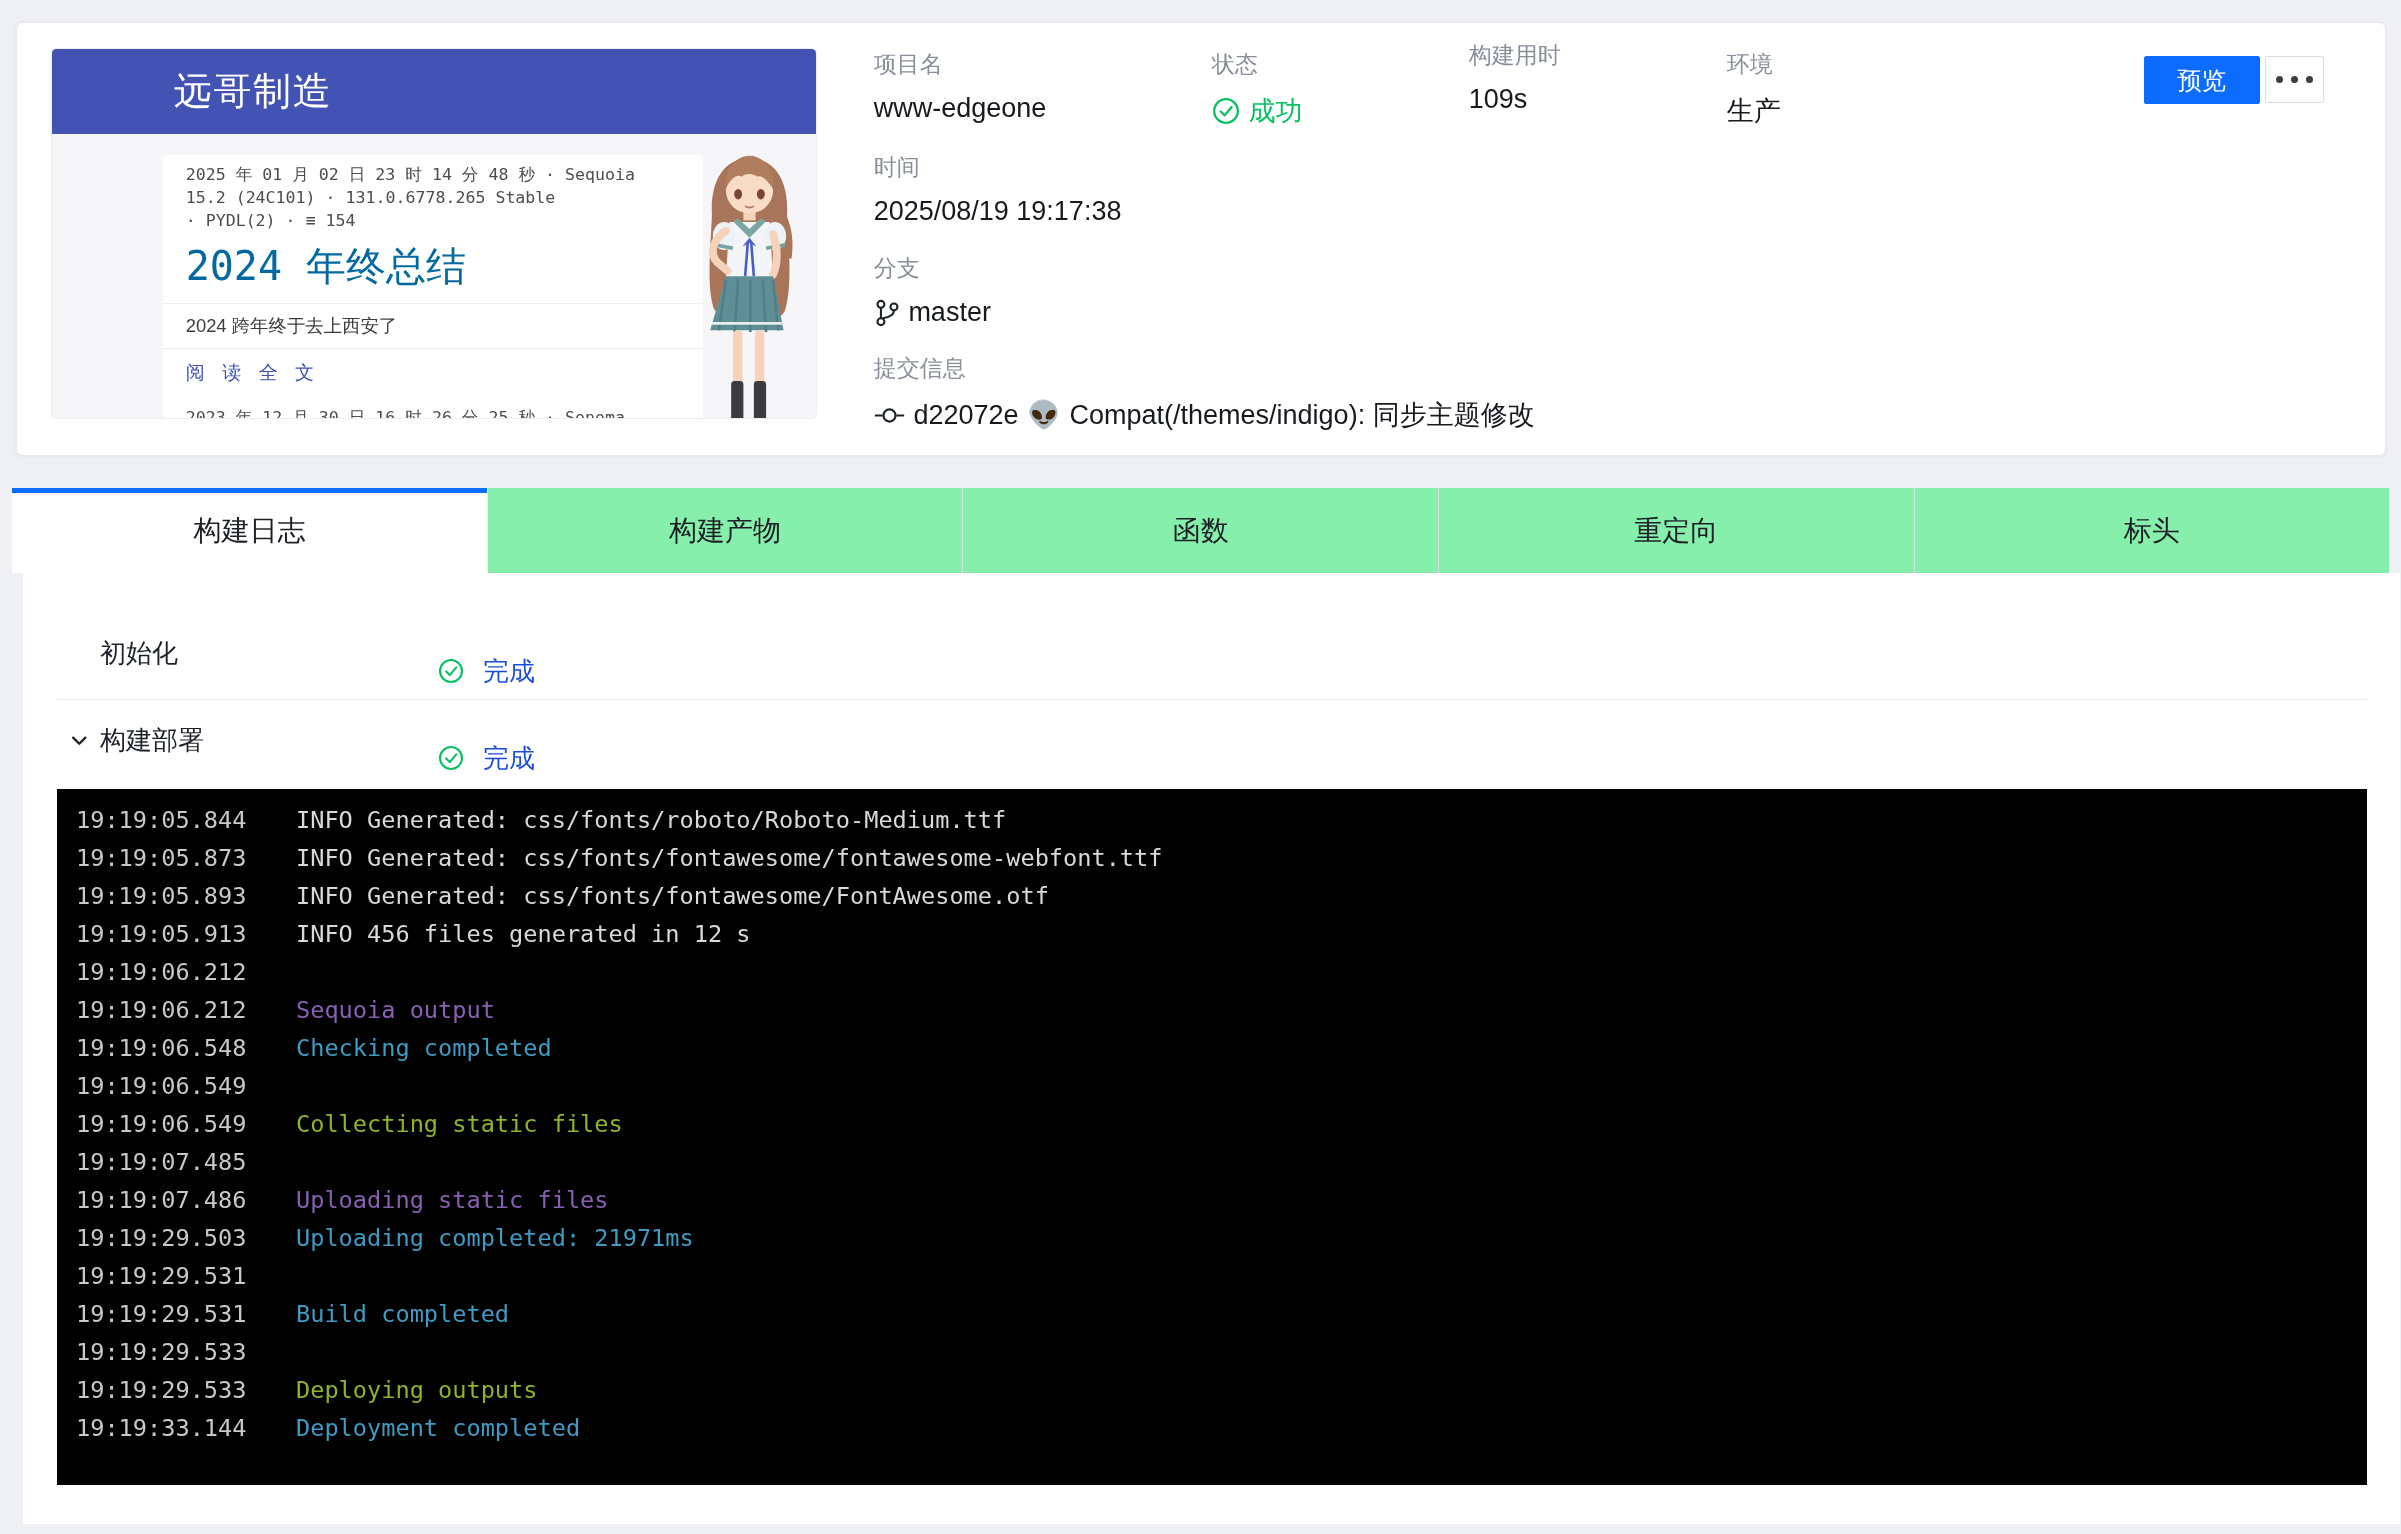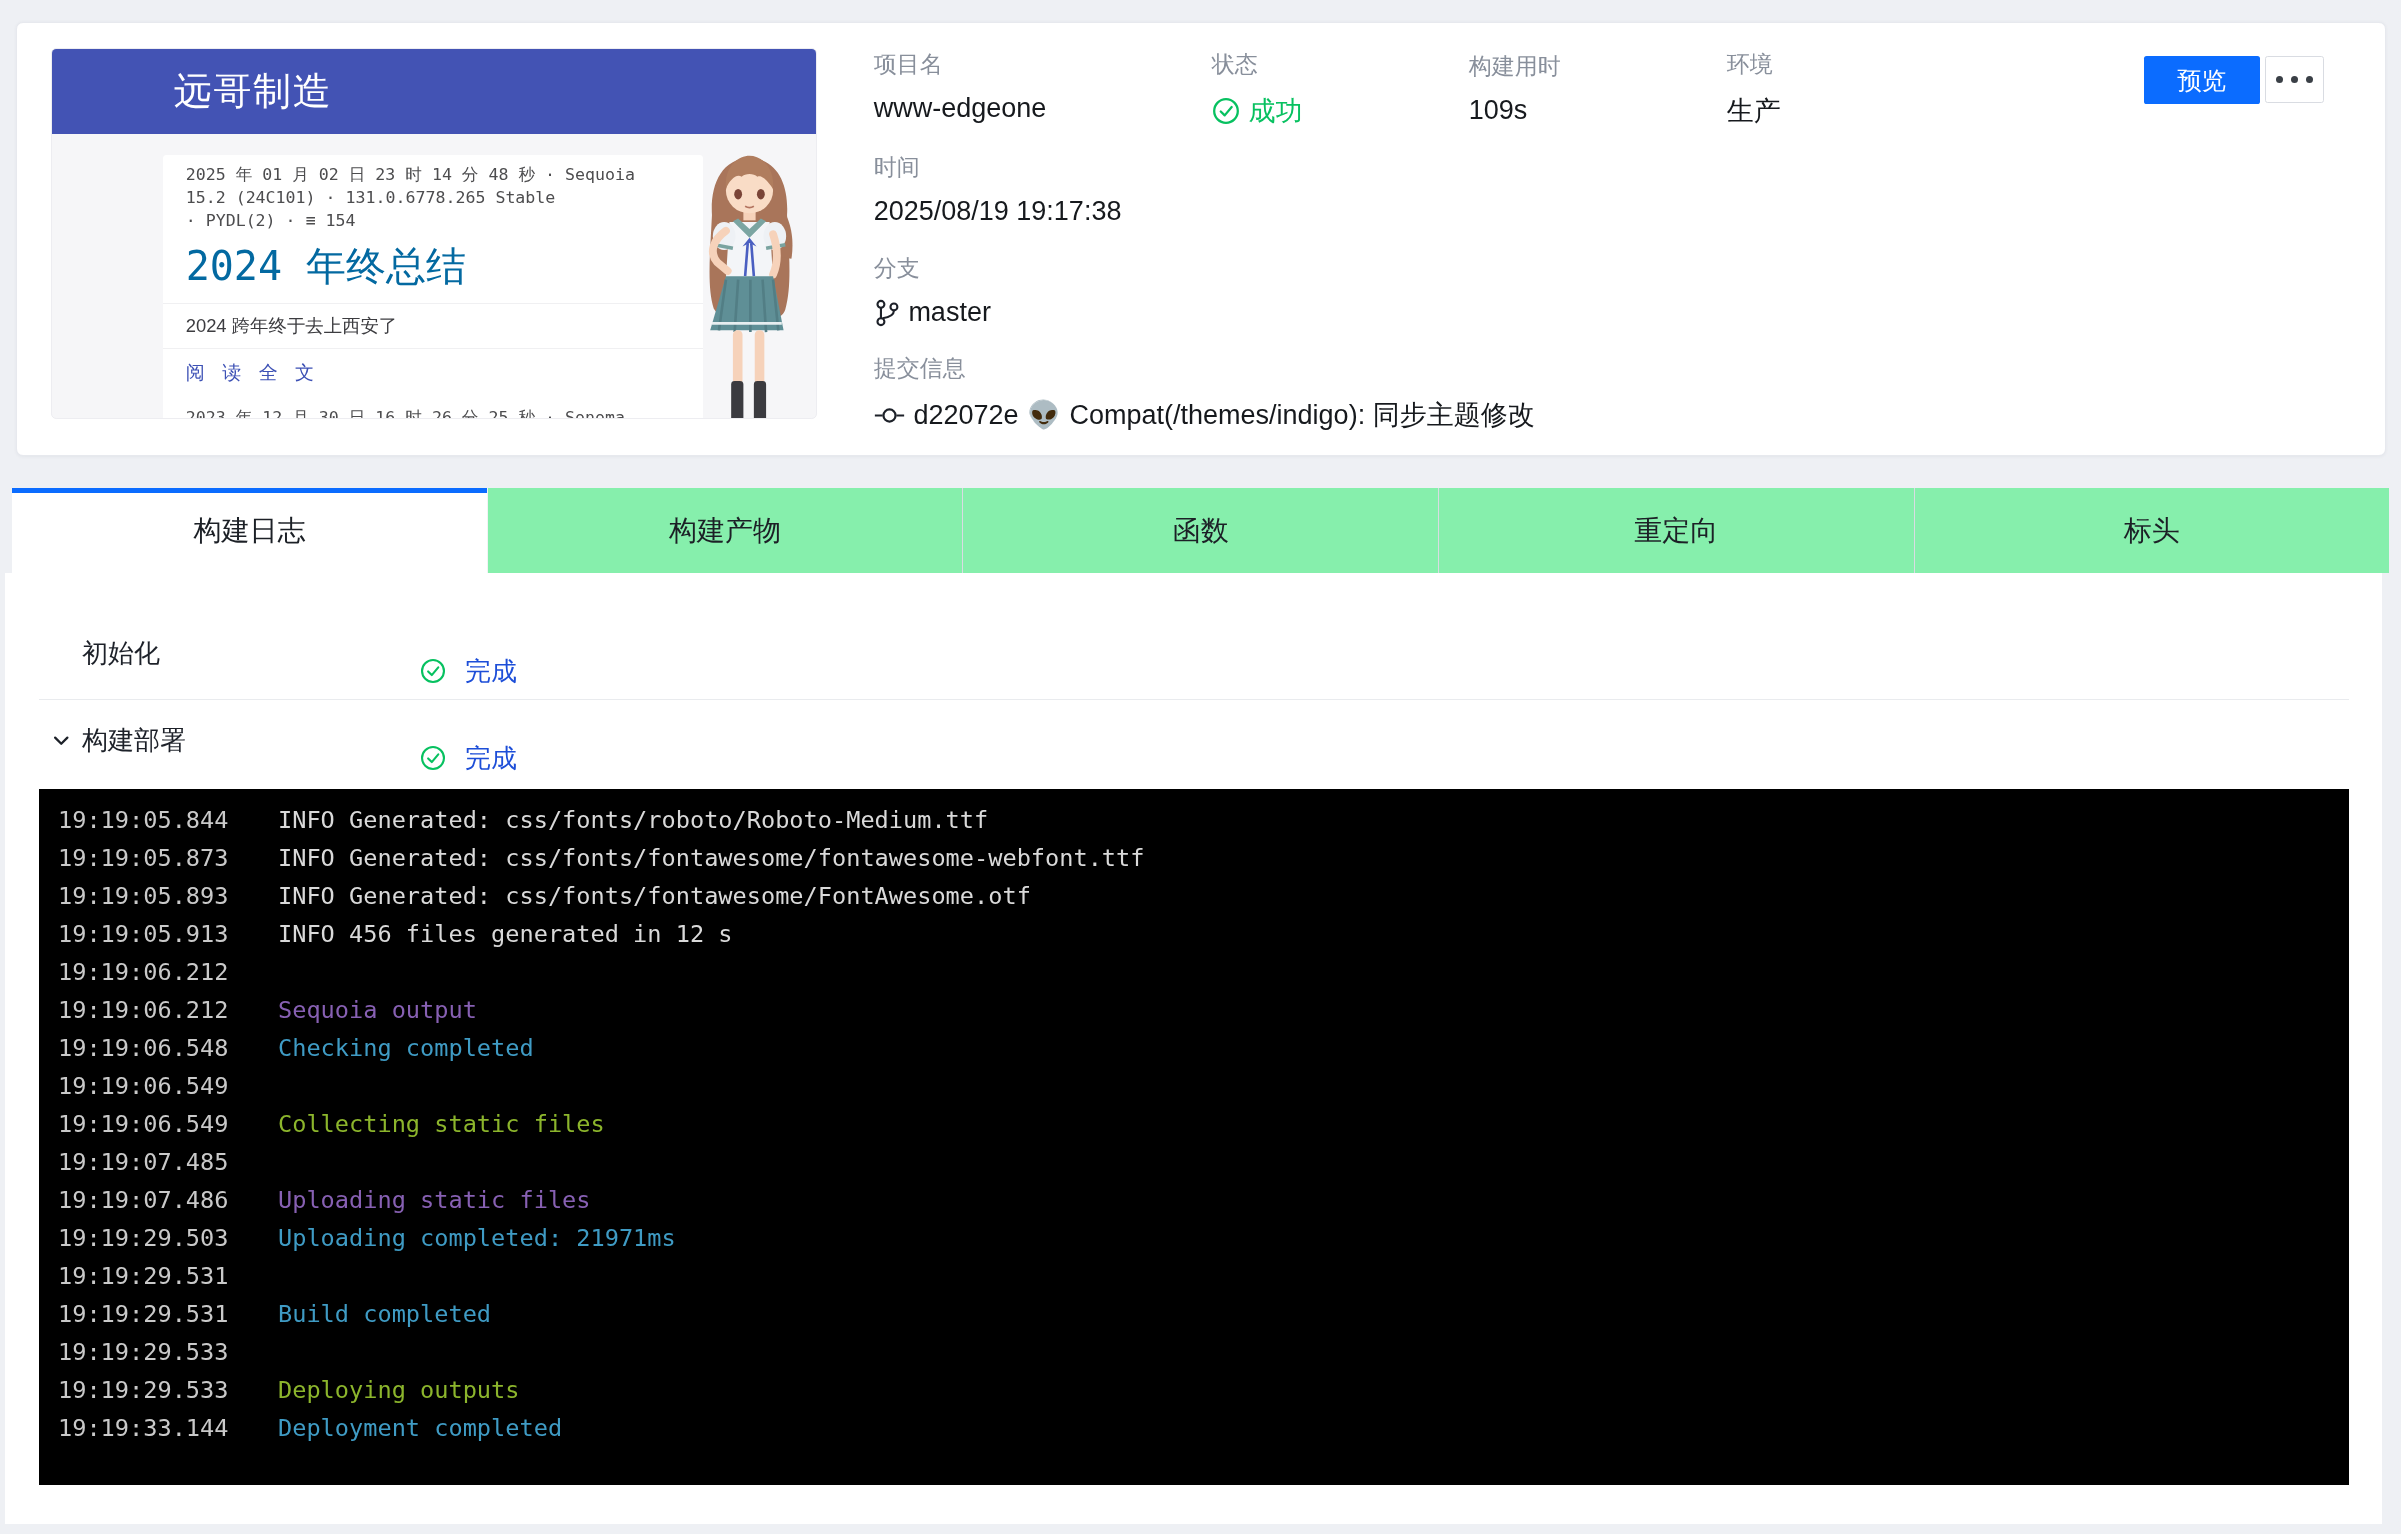--- a/index.html
+++ b/index.html
@@ -40,21 +40,21 @@
     font-family:"DejaVu Sans Mono", monospace;
   }
   .chara { position:absolute; left:623px; top:98px; }
   
   .field { position:absolute; }
   .field .lbl { font-size:23px; color:#888f9b; margin-bottom:13px; }
   .field .val { font-size:27px; color:#16191d; display:flex; align-items:center; gap:8.7px; }
   .val.green { color:#07c160; }
   .f-project { left:857px; top:26px; }
   .f-status  { left:1195px; top:26px; }
-  .f-build   { left:1452px; top:28px; }
+  .f-build   { left:1452px; top:17px; }
   .f-env     { left:1710px; top:26px; }
   .f-time    { left:857px; top:129px; }
   .f-branch  { left:857px; top:230px; }
   .f-commit  { left:857px; top:330px; }
   .btn-preview {
     position:absolute; left:2127px; top:33px; width:116px; height:48px;
     background:#0b6cff; color:#fff; font-size:24.5px; border:none; border-radius:2.6px;
     display:flex; align-items:center; justify-content:center; cursor:pointer;
     font-family:"Liberation Sans", sans-serif;
   }
@@ -70,21 +70,21 @@
     flex:1; display:flex; align-items:center; justify-content:center;
     background:#86efac; border-right:0.9px solid #d9dce3; font-size:28px; color:#1c2026;
     position:relative; cursor:pointer;
   }
   .tab:last-child { border-right:none; }
   .tab.active { background:#fff; border-right-color:#f2f3f5; }
   .tab.active::before {
     content:""; position:absolute; top:0; left:0; right:0; height:5.2px; background:#0b6cff;
   }
   
-  .content { position:absolute; left:5px; top:573px; width:2377px; height:951px; background:#fff; }
+  .content { position:absolute; left:23px; top:573px; width:2377px; height:951px; background:#fff; }
   .step-row { position:absolute; left:0; width:100%; height:49px; display:flex; align-items:center; }
   .row-init { top:56px; }
   .row-build { top:143px; }
   .step-name { position:absolute; left:77px; font-size:26px; color:#1d2129; }
   .row-build .step-name { left:77px; }
   .chev { position:absolute; left:44px; top:12.2px; }
   .step-status { position:absolute; left:415px; display:flex; align-items:center; gap:19px; color:#1d4ed8; font-size:26px;margin-top:35px; }
   .divider { position:absolute; left:34px; top:126px; width:2310px; height:0.9px; background:#e9ebee; }
   
   .terminal {

